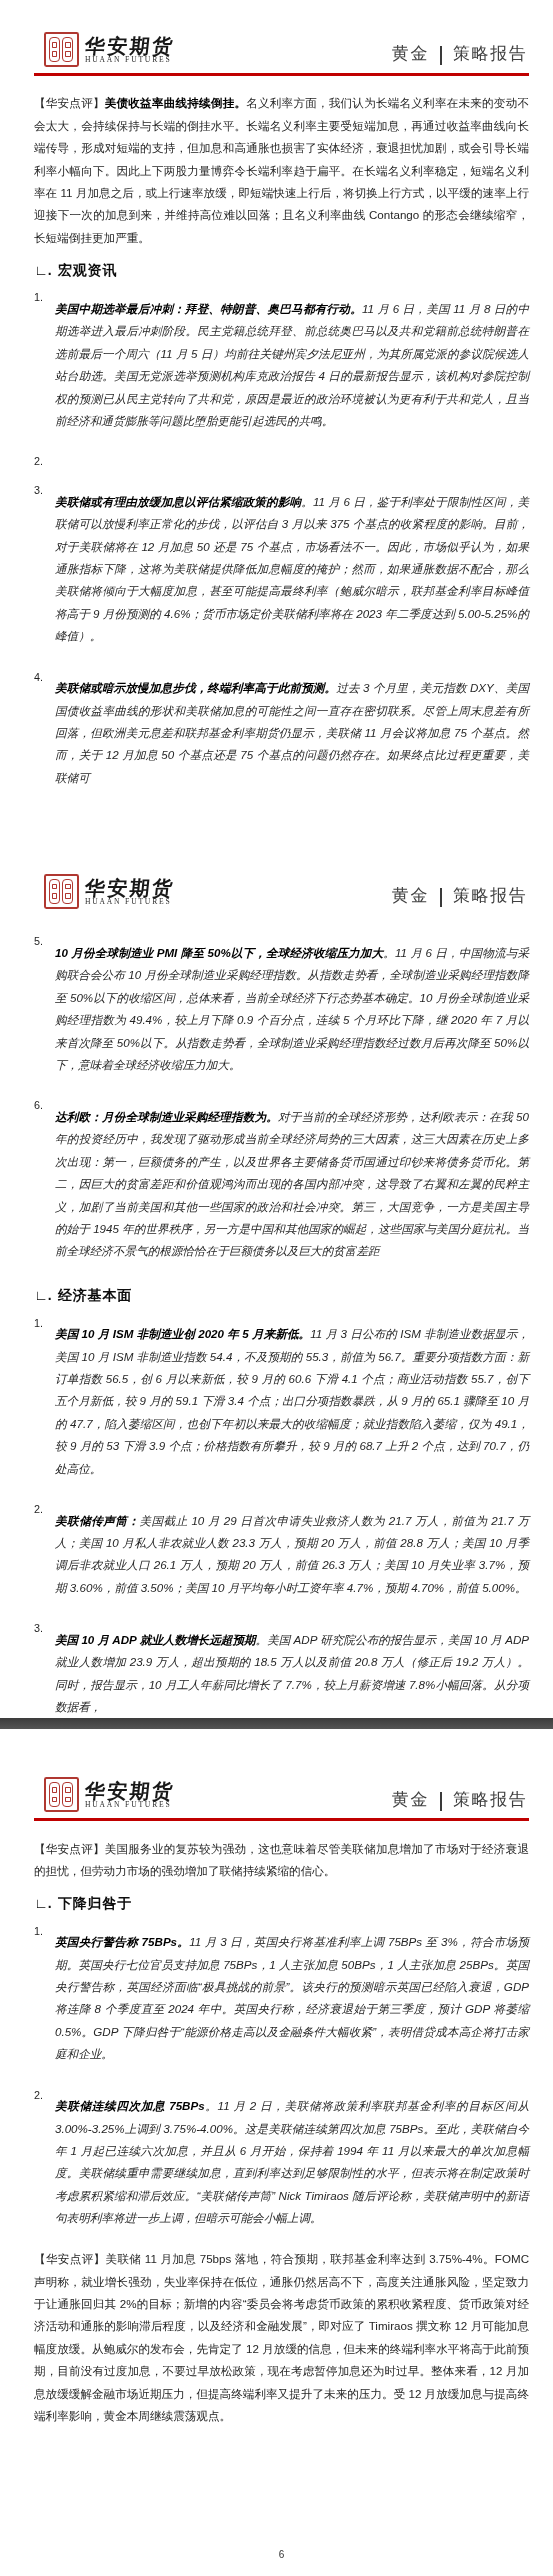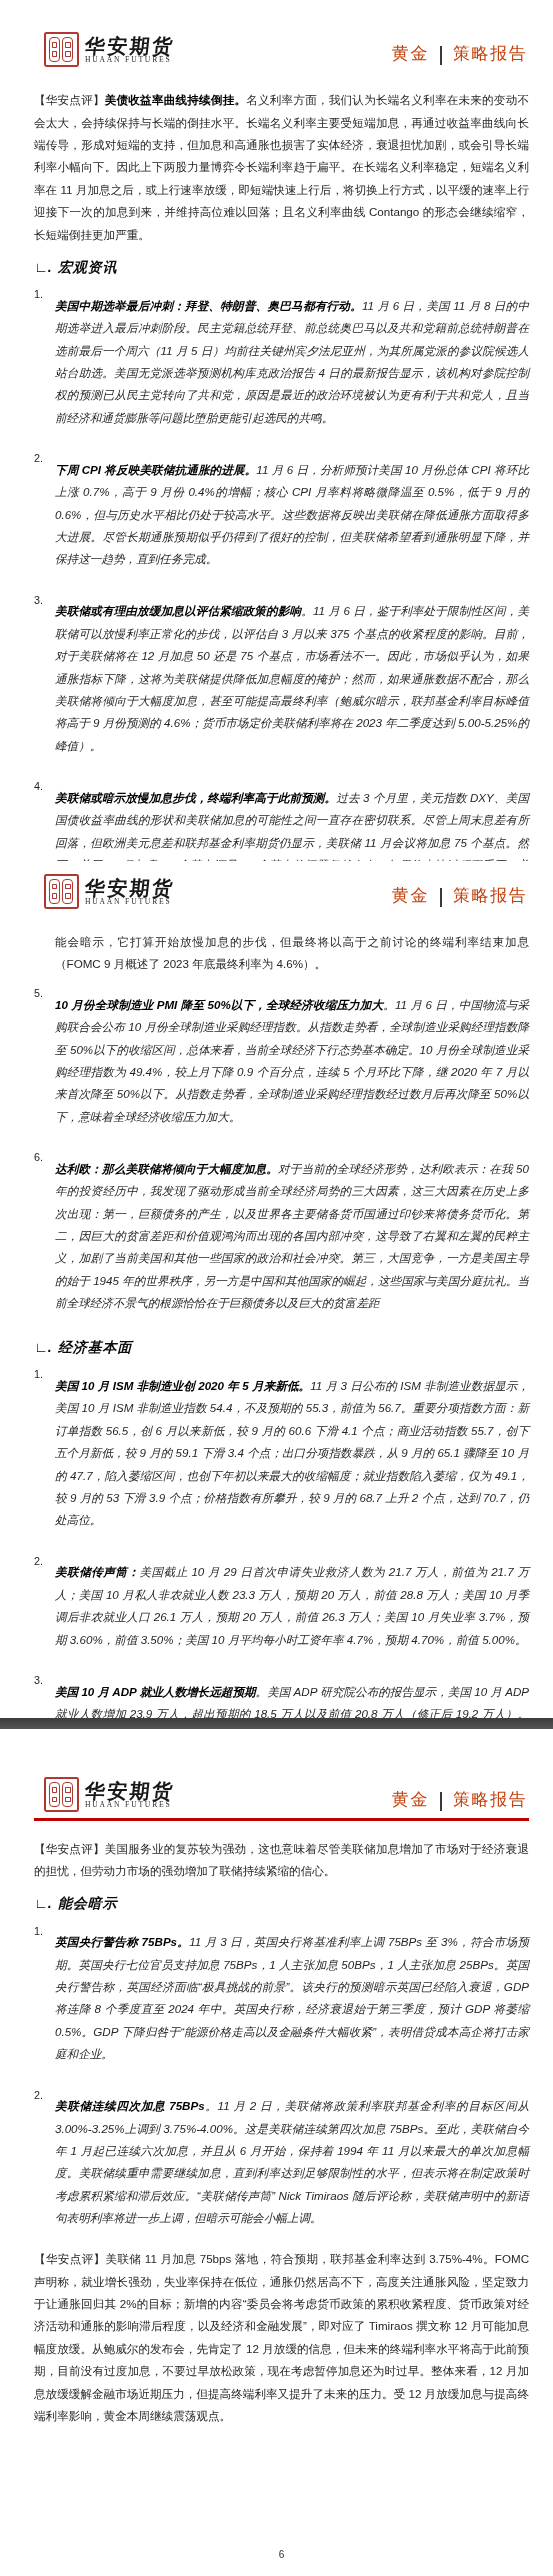--- a/index.html
+++ b/index.html
@@ -51,21 +51,21 @@
   .brand-cn{
     font-family:"DejaVu Serif", serif;
     font-size:20px;font-weight:bold;color:#181818;
     letter-spacing:2.4px;transform:skewX(-6deg);
   }
   .brand-en{
     font-size:7.6px;letter-spacing:1.8px;color:#2d2d2d;
     font-family:"Liberation Serif", serif;
   }
   .doc-title{
-    font-size:17px;color:#c2410c;letter-spacing:1.6px;
+    font-size:17px;color:#404040;letter-spacing:1.6px;
     display:flex;align-items:flex-end;padding-bottom:1.6px;
   }
   .doc-title .bar{
     display:inline-block;width:1.6px;height:19px;background:#3a3a3a;
     margin:0 11.2px;
   }
   .redline{
     height:3.2px;background:#c00000;margin-top:5.6px;
   }
   
@@ -74,21 +74,20 @@
     margin:7px 0 0 0;
     font-size:11.6px;line-height:22.4px;
     text-align:justify;color:#262626;
   }
   .para b{color:#000;}
   .cont{margin-left:21px;}
   .sec{
     margin:12.8px 0 3.2px 0;
     font-size:14px;font-weight:bold;color:#0d0d0d;
     letter-spacing:0.8px;
-    font-style:italic;
   }
   .sec .glyph{font-weight:bold;margin-right:6.4px;letter-spacing:0;}
   .item{display:flex;margin-top:6.4px;}
   .item .num{
     flex:none;width:21px;font-size:10.8px;color:#1f1f1f;
     line-height:22.4px;
   }
   .item .ibody{
     flex:1;font-size:11.6px;line-height:22.4px;text-align:justify;color:#262626;font-style:italic;
   }
@@ -131,21 +130,20 @@
     <p class="para"><span>【华安点评】</span><b>美债收益率曲线持续倒挂。</b><span>名义利率方面，我们认为长端名义利率在未来的变动不会太大，会持续保持与长端的倒挂水平。长端名义利率主要受短端加息，再通过收益率曲线向长端传导，形成对短端的支持，但加息和高通胀也损害了实体经济，衰退担忧加剧，或会引导长端利率小幅向下。因此上下两股力量博弈令长端利率趋于扁平。在长端名义利率稳定，短端名义利率在 11 月加息之后，或上行速率放缓，即短端快速上行后，将切换上行方式，以平缓的速率上行迎接下一次的加息到来，并维持高位难以回落；且名义利率曲线 Contango 的形态会继续缩窄，长短端倒挂更加严重。</span></p>
 
     <h2 class="sec"><span class="glyph">∟.</span><span>宏观资讯</span></h2>
 
     <div class="item">
       <span class="num">1.</span>
       <p class="ibody"><b>美国中期选举最后冲刺：拜登、特朗普、奥巴马都有行动。</b><span>11 月 6 日，美国 11 月 8 日的中期选举进入最后冲刺阶段。民主党籍总统拜登、前总统奥巴马以及共和党籍前总统特朗普在选前最后一个周六（11 月 5 日）均前往关键州宾夕法尼亚州，为其所属党派的参议院候选人站台助选。美国无党派选举预测机构库克政治报告 4 日的最新报告显示，该机构对参院控制权的预测已从民主党转向了共和党，原因是最近的政治环境被认为更有利于共和党人，且当前经济和通货膨胀等问题比堕胎更能引起选民的共鸣。</span></p>
     </div>
     <div class="item">
       <span class="num">2.</span>
-      <p class="ibody"><b>下周 CPI 将反映美联储抗通胀的进展。</b><span>11 月 6 日，分析师预计美国 10 月份总体 CPI 将环比上涨 0.7%，高于 9 月份 0.4%的增幅；核心 CPI 月率料将略微降温至 0.5%，低于 9 月的 0.6%，但与历史水平相比仍处于较高水平。这些数据将反映出美联储在降低通胀方面取得多大进展。尽管长期通胀预期似乎仍得到了很好的控制，但美联储希望看到通胀明显下降，并保持这一趋势，直到任务完成。</span></p>
     </div>
     <div class="item">
       <span class="num">3.</span>
       <p class="ibody"><b>美联储或有理由放缓加息以评估紧缩政策的影响</b><span>。11 月 6 日，鉴于利率处于限制性区间，美联储可以放慢利率正常化的步伐，以评估自 3 月以来 375 个基点的收紧程度的影响。目前，对于美联储将在 12 月加息 50 还是 75 个基点，市场看法不一。因此，市场似乎认为，如果通胀指标下降，这将为美联储提供降低加息幅度的掩护；然而，如果通胀数据不配合，那么美联储将倾向于大幅度加息，甚至可能提高最终利率（鲍威尔暗示，联邦基金利率目标峰值将高于 9 月份预测的 4.6%；货币市场定价美联储利率将在 2023 年二季度达到 5.00-5.25%的峰值）。</span></p>
     </div>
     <div class="item">
       <span class="num">4.</span>
       <p class="ibody"><b>美联储或暗示放慢加息步伐，终端利率高于此前预测。</b><span>过去 3 个月里，美元指数 DXY、美国国债收益率曲线的形状和美联储加息的可能性之间一直存在密切联系。尽管上周末息差有所回落，但欧洲美元息差和联邦基金利率期货仍显示，美联储 11 月会议将加息 75 个基点。然而，关于 12 月加息 50 个基点还是 75 个基点的问题仍然存在。如果终点比过程更重要，美联储可</span></p>
     </div>
   </div>
@@ -172,29 +170,28 @@
     </div>
     <div class="doc-title">
       <span>黄金</span>
       <span class="bar"></span>
       <span>策略报告</span>
     </div>
   </header>
   <div class="redline"></div>
 
   <div class="content">
-    <p class="para cont">能会暗示，它打算开始放慢加息的步伐，但最终将以高于之前讨论的终端利率结束加息（FOMC 9 月概述了 2023 年底最终利率为 4.6%）。</p>
 
     <div class="item">
       <span class="num">5.</span>
       <p class="ibody"><b>10 月份全球制造业 PMI 降至 50%以下，全球经济收缩压力加大</b><span>。11 月 6 日，中国物流与采购联合会公布 10 月份全球制造业采购经理指数。从指数走势看，全球制造业采购经理指数降至 50%以下的收缩区间，总体来看，当前全球经济下行态势基本确定。10 月份全球制造业采购经理指数为 49.4%，较上月下降 0.9 个百分点，连续 5 个月环比下降，继 2020 年 7 月以来首次降至 50%以下。从指数走势看，全球制造业采购经理指数经过数月后再次降至 50%以下，意味着全球经济收缩压力加大。</span></p>
     </div>
     <div class="item">
       <span class="num">6.</span>
-      <p class="ibody"><b>达利欧：那么美联储将倾向于大幅度加息。</b><span>对于当前的全球经济形势，达利欧表示：在我 50 年的投资经历中，我发现了驱动形成当前全球经济局势的三大因素，这三大因素在历史上多次出现：第一，巨额债务的产生，以及世界各主要储备货币国通过印钞来将债务货币化。第二，因巨大的贫富差距和价值观鸿沟而出现的各国内部冲突，这导致了右翼和左翼的民粹主义，加剧了当前美国和其他一些国家的政治和社会冲突。第三，大国竞争，一方是美国主导的始于 1945 年的世界秩序，另一方是中国和其他国家的崛起，这些国家与美国分庭抗礼。当前全球经济不景气的根源恰恰在于巨额债务以及巨大的贫富差距</span></p>
+      <p class="ibody"><b>达利欧：月份全球制造业采购经理指数为。</b><span>对于当前的全球经济形势，达利欧表示：在我 50 年的投资经历中，我发现了驱动形成当前全球经济局势的三大因素，这三大因素在历史上多次出现：第一，巨额债务的产生，以及世界各主要储备货币国通过印钞来将债务货币化。第二，因巨大的贫富差距和价值观鸿沟而出现的各国内部冲突，这导致了右翼和左翼的民粹主义，加剧了当前美国和其他一些国家的政治和社会冲突。第三，大国竞争，一方是美国主导的始于 1945 年的世界秩序，另一方是中国和其他国家的崛起，这些国家与美国分庭抗礼。当前全球经济不景气的根源恰恰在于巨额债务以及巨大的贫富差距</span></p>
     </div>
 
     <h2 class="sec"><span class="glyph">∟.</span><span>经济基本面</span></h2>
 
     <div class="item">
       <span class="num">1.</span>
       <p class="ibody"><b>美国 10 月 ISM 非制造业创 2020 年 5 月来新低。</b><span>11 月 3 日公布的 ISM 非制造业数据显示，美国 10 月 ISM 非制造业指数 54.4，不及预期的 55.3，前值为 56.7。重要分项指数方面：新订单指数 56.5，创 6 月以来新低，较 9 月的 60.6 下滑 4.1 个点；商业活动指数 55.7，创下五个月新低，较 9 月的 59.1 下滑 3.4 个点；出口分项指数暴跌，从 9 月的 65.1 骤降至 10 月的 47.7，陷入萎缩区间，也创下年初以来最大的收缩幅度；就业指数陷入萎缩，仅为 49.1，较 9 月的 53 下滑 3.9 个点；价格指数有所攀升，较 9 月的 68.7 上升 2 个点，达到 70.7，仍处高位。</span></p>
     </div>
     <div class="item">
       <span class="num">2.</span>
@@ -233,21 +230,21 @@
       <span class="bar"></span>
       <span>策略报告</span>
     </div>
   </header>
   <div class="redline"></div>
 
   <div class="content">
 
     <p class="para"><span>【华安点评】</span><span>美国服务业的复苏较为强劲，这也意味着尽管美联储加息增加了市场对于经济衰退的担忧，但劳动力市场的强劲增加了联储持续紧缩的信心。</span></p>
 
-    <h2 class="sec"><span class="glyph">∟.</span><span>能会暗示</span></h2>
+    <h2 class="sec"><span class="glyph">∟.</span><span>下降归咎于</span></h2>
 
     <div class="item">
       <span class="num">1.</span>
       <p class="ibody"><b>英国央行警告称 75BPs。</b><span>11 月 3 日，英国央行将基准利率上调 75BPs 至 3%，符合市场预期。英国央行七位官员支持加息 75BPs，1 人主张加息 50BPs，1 人主张加息 25BPs。英国央行警告称，英国经济面临“极具挑战的前景”。该央行的预测暗示英国已经陷入衰退，GDP 将连降 8 个季度直至 2024 年中。英国央行称，经济衰退始于第三季度，预计 GDP 将萎缩 0.5%。GDP 下降归咎于“能源价格走高以及金融条件大幅收紧”，表明借贷成本高企将打击家庭和企业。</span></p>
     </div>
     <div class="item">
       <span class="num">2.</span>
       <p class="ibody"><b>美联储连续四次加息 75BPs</b><span>。11 月 2 日，美联储将政策利率联邦基金利率的目标区间从 3.00%-3.25%上调到 3.75%-4.00%。这是美联储连续第四次加息 75BPs。至此，美联储自今年 1 月起已连续六次加息，并且从 6 月开始，保持着 1994 年 11 月以来最大的单次加息幅度。美联储续重申需要继续加息，直到利率达到足够限制性的水平，但表示将在制定政策时考虑累积紧缩和滞后效应。“美联储传声筒” Nick Timiraos 随后评论称，美联储声明中的新语句表明利率将进一步上调，但暗示可能会小幅上调。</span></p>
     </div>
 

